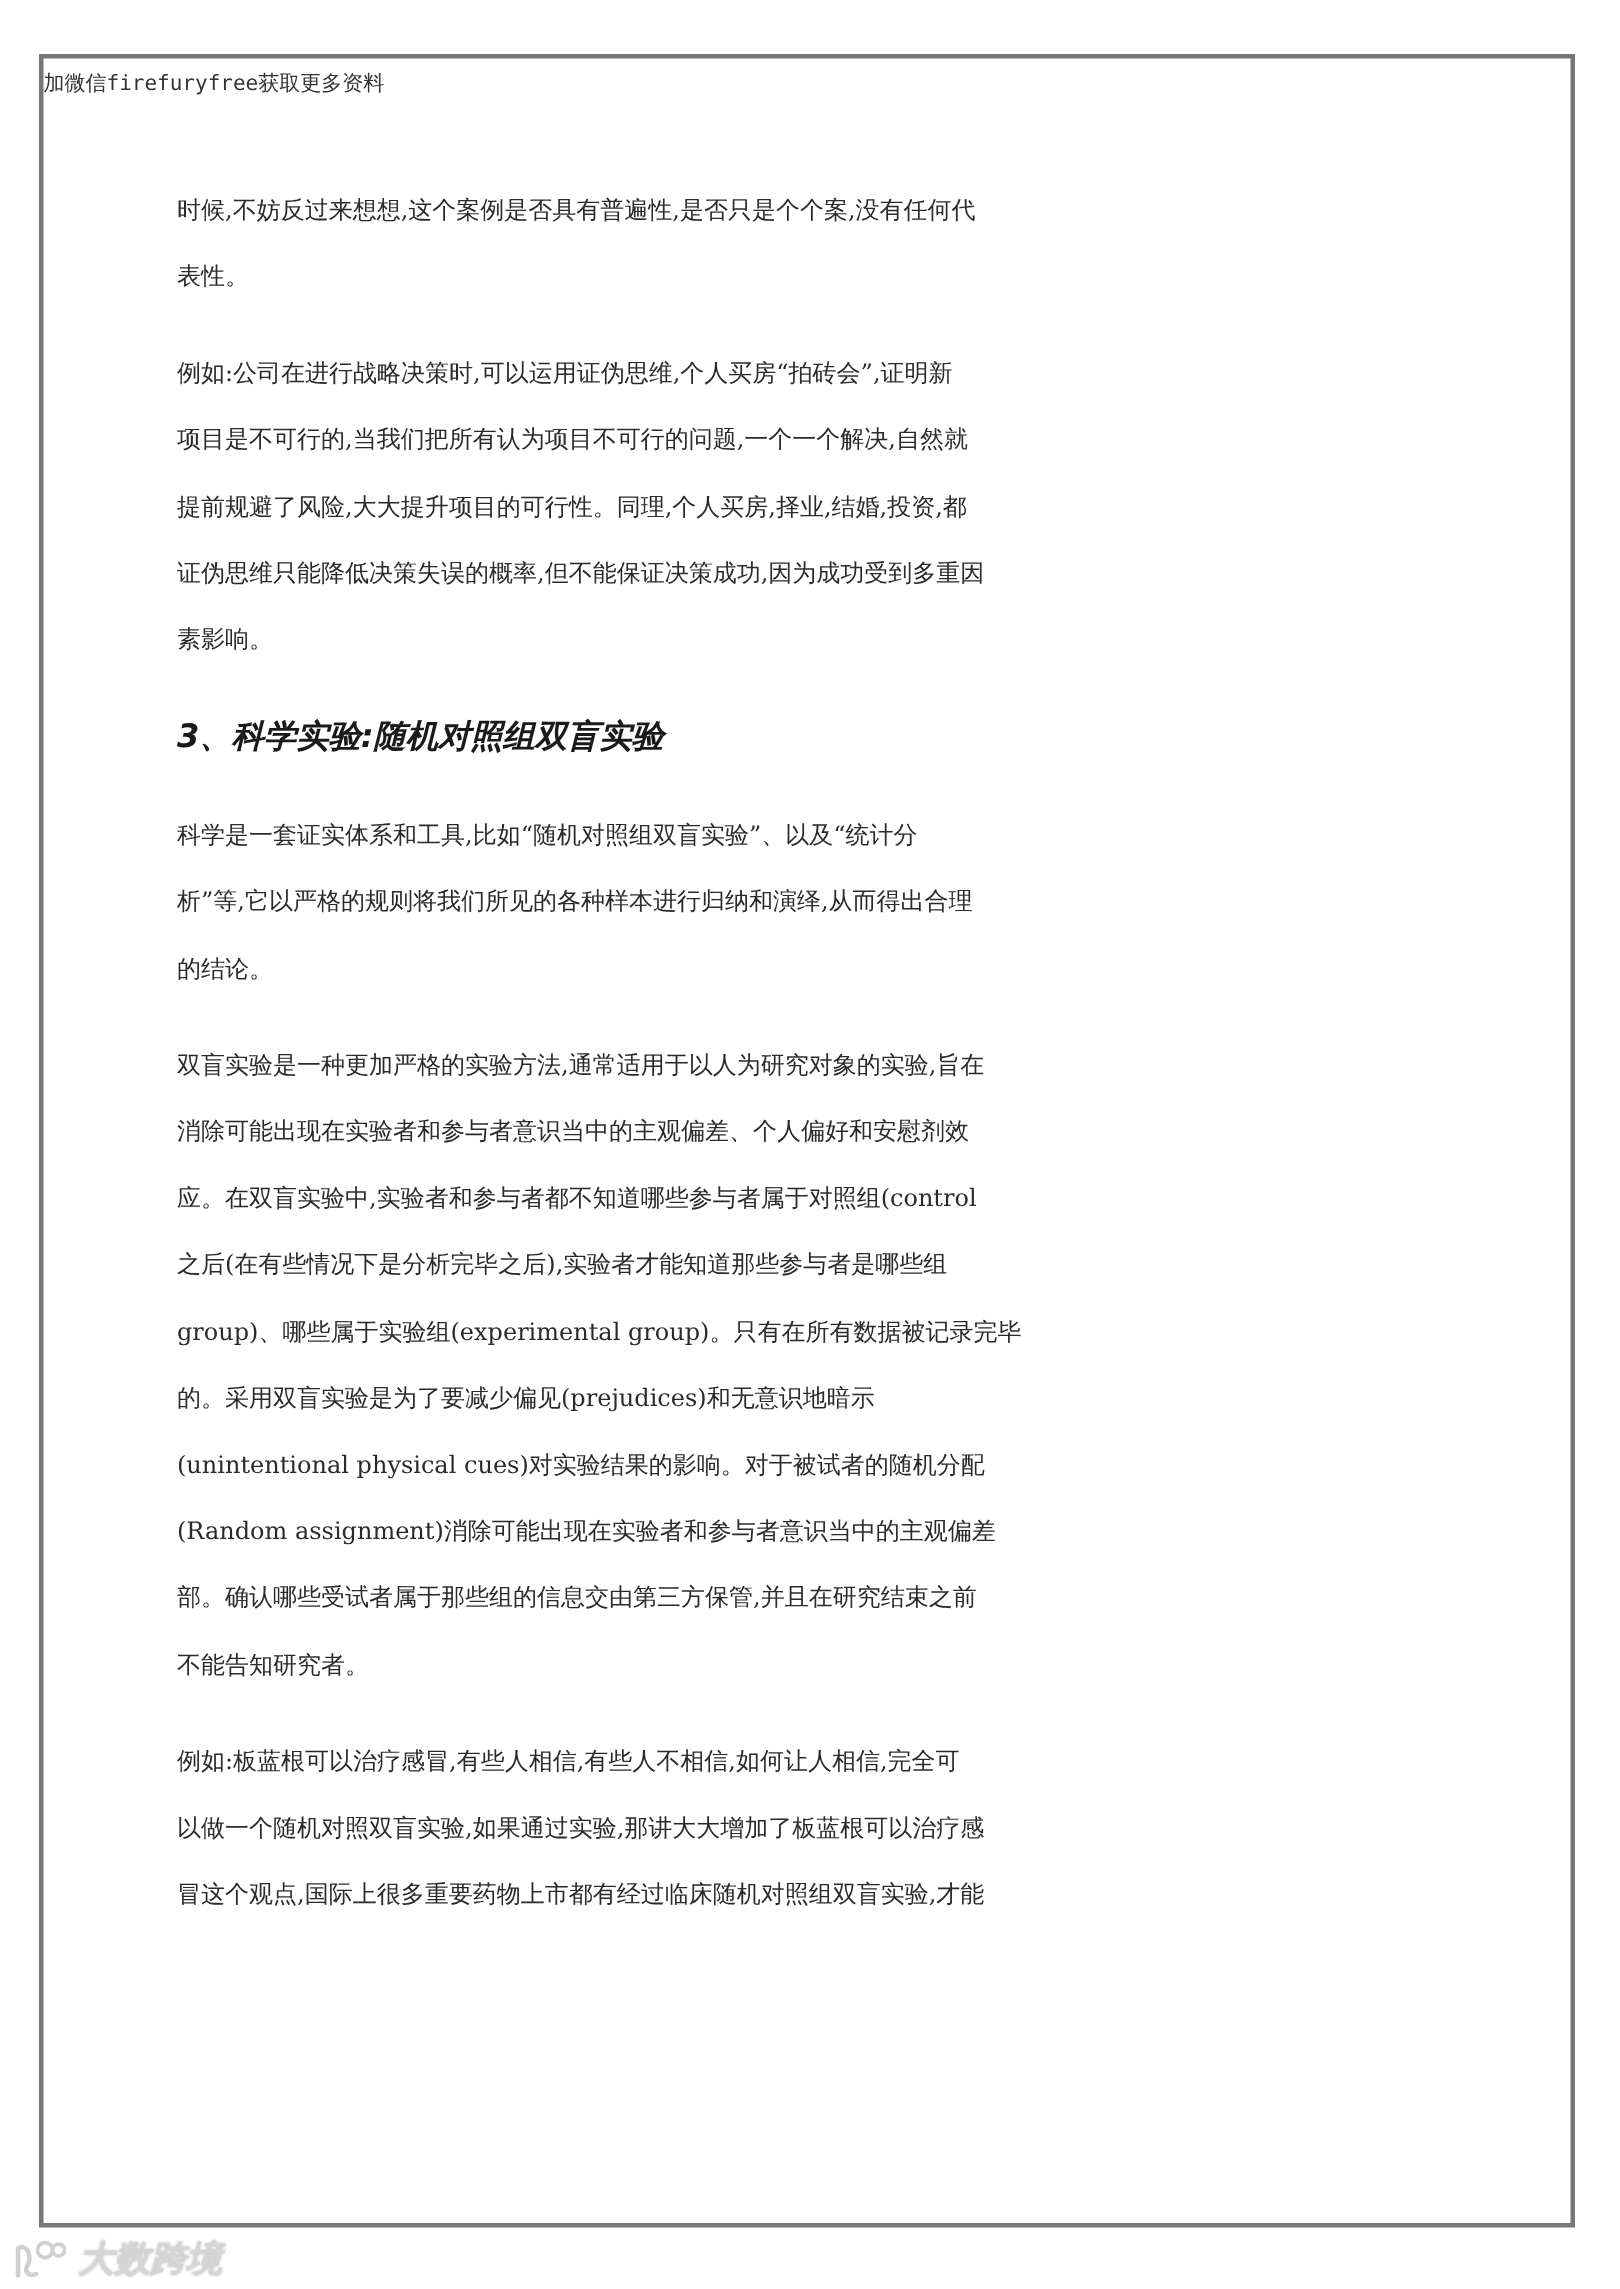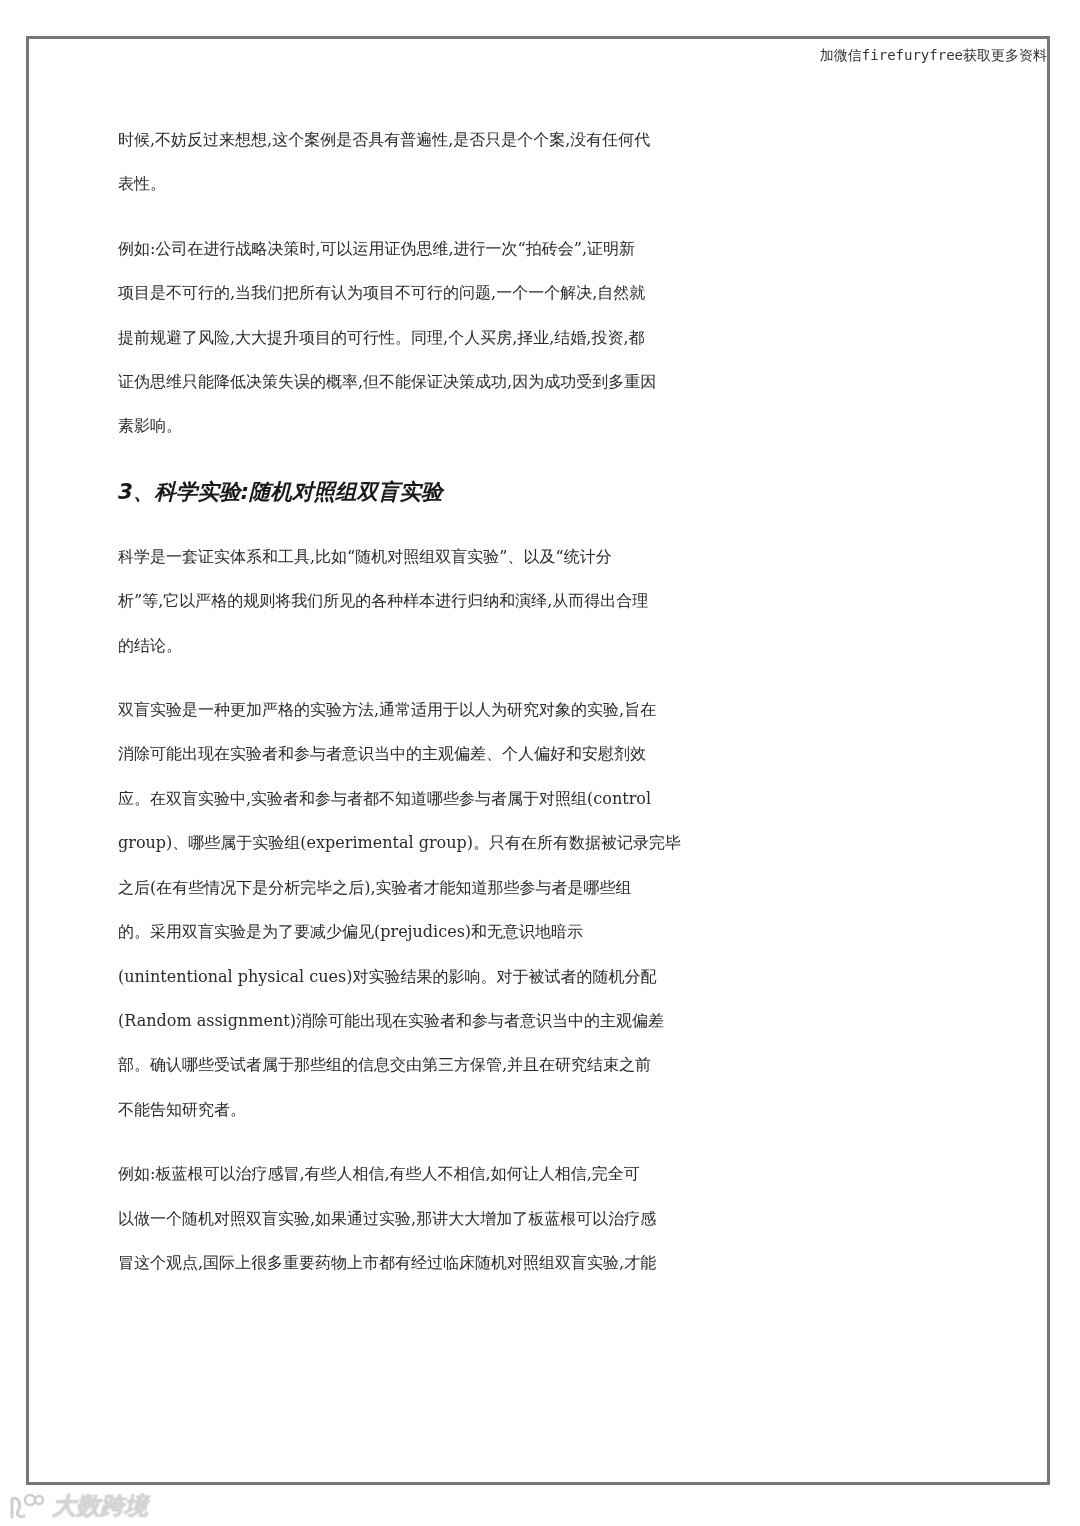--- a/index.html
+++ b/index.html
@@ -22,21 +22,21 @@
       width: 1018px;
       height: 1443px;
       border: 3px solid #777777;
       background: #ffffff;
     }
     .header-note {
       position: absolute;
       top: 8px;
       left: 0;
       right: 0;
-      text-align: right;
+      text-align: left;
       font-size: 14px;
       color: #333;
       letter-spacing: 0px;
       font-family: "DejaVu Sans Mono", "Liberation Mono", monospace;
     }
     .content {
       position: absolute;
       left: 89px;
       top: 79px;
       width: 860px;
@@ -90,21 +90,21 @@
   <div class="content">
 
     <p class="para">
       <span class="line">时候,不妨反过来想想,这个案例是否具有普遍性,是否只是个个案,没有任何代</span>
       <span class="line">表性。</span>
     </p>
 
     <div class="gap-small"></div>
 
     <p class="para">
-      <span class="line">例如:公司在进行战略决策时,可以运用证伪思维,进行一次“拍砖会”,证明新</span>
+      <span class="line">例如:公司在进行战略决策时,可以运用证伪思维,个人买房“拍砖会”,证明新</span>
       <span class="line">项目是不可行的,当我们把所有认为项目不可行的问题,一个一个解决,自然就</span>
       <span class="line">提前规避了风险,大大提升项目的可行性。同理,个人买房,择业,结婚,投资,都</span>
       <span class="line">证伪思维只能降低决策失误的概率,但不能保证决策成功,因为成功受到多重因</span>
       <span class="line">素影响。</span>
     </p>
 
     <div class="gap-head-before"></div>
 
     <h3 class="heading">3、科学实验:随机对照组双盲实验</h3>
 
@@ -115,22 +115,22 @@
       <span class="line">析”等,它以严格的规则将我们所见的各种样本进行归纳和演绎,从而得出合理</span>
       <span class="line">的结论。</span>
     </p>
 
     <div class="gap-small"></div>
 
     <p class="para">
       <span class="line">双盲实验是一种更加严格的实验方法,通常适用于以人为研究对象的实验,旨在</span>
       <span class="line">消除可能出现在实验者和参与者意识当中的主观偏差、个人偏好和安慰剂效</span>
       <span class="line">应。在双盲实验中,实验者和参与者都不知道哪些参与者属于对照组(control</span>
+      <span class="line">之后(在有些情况下是分析完毕之后),实验者才能知道那些参与者是哪些组</span>
       <span class="line">group)、哪些属于实验组(experimental group)。只有在所有数据被记录完毕</span>
-      <span class="line">之后(在有些情况下是分析完毕之后),实验者才能知道那些参与者是哪些组</span>
       <span class="line">的。采用双盲实验是为了要减少偏见(prejudices)和无意识地暗示</span>
       <span class="line">(unintentional physical cues)对实验结果的影响。对于被试者的随机分配</span>
       <span class="line">(Random assignment)消除可能出现在实验者和参与者意识当中的主观偏差</span>
       <span class="line">部。确认哪些受试者属于那些组的信息交由第三方保管,并且在研究结束之前</span>
       <span class="line">不能告知研究者。</span>
     </p>
 
     <div class="gap-small"></div>
 
     <p class="para">

